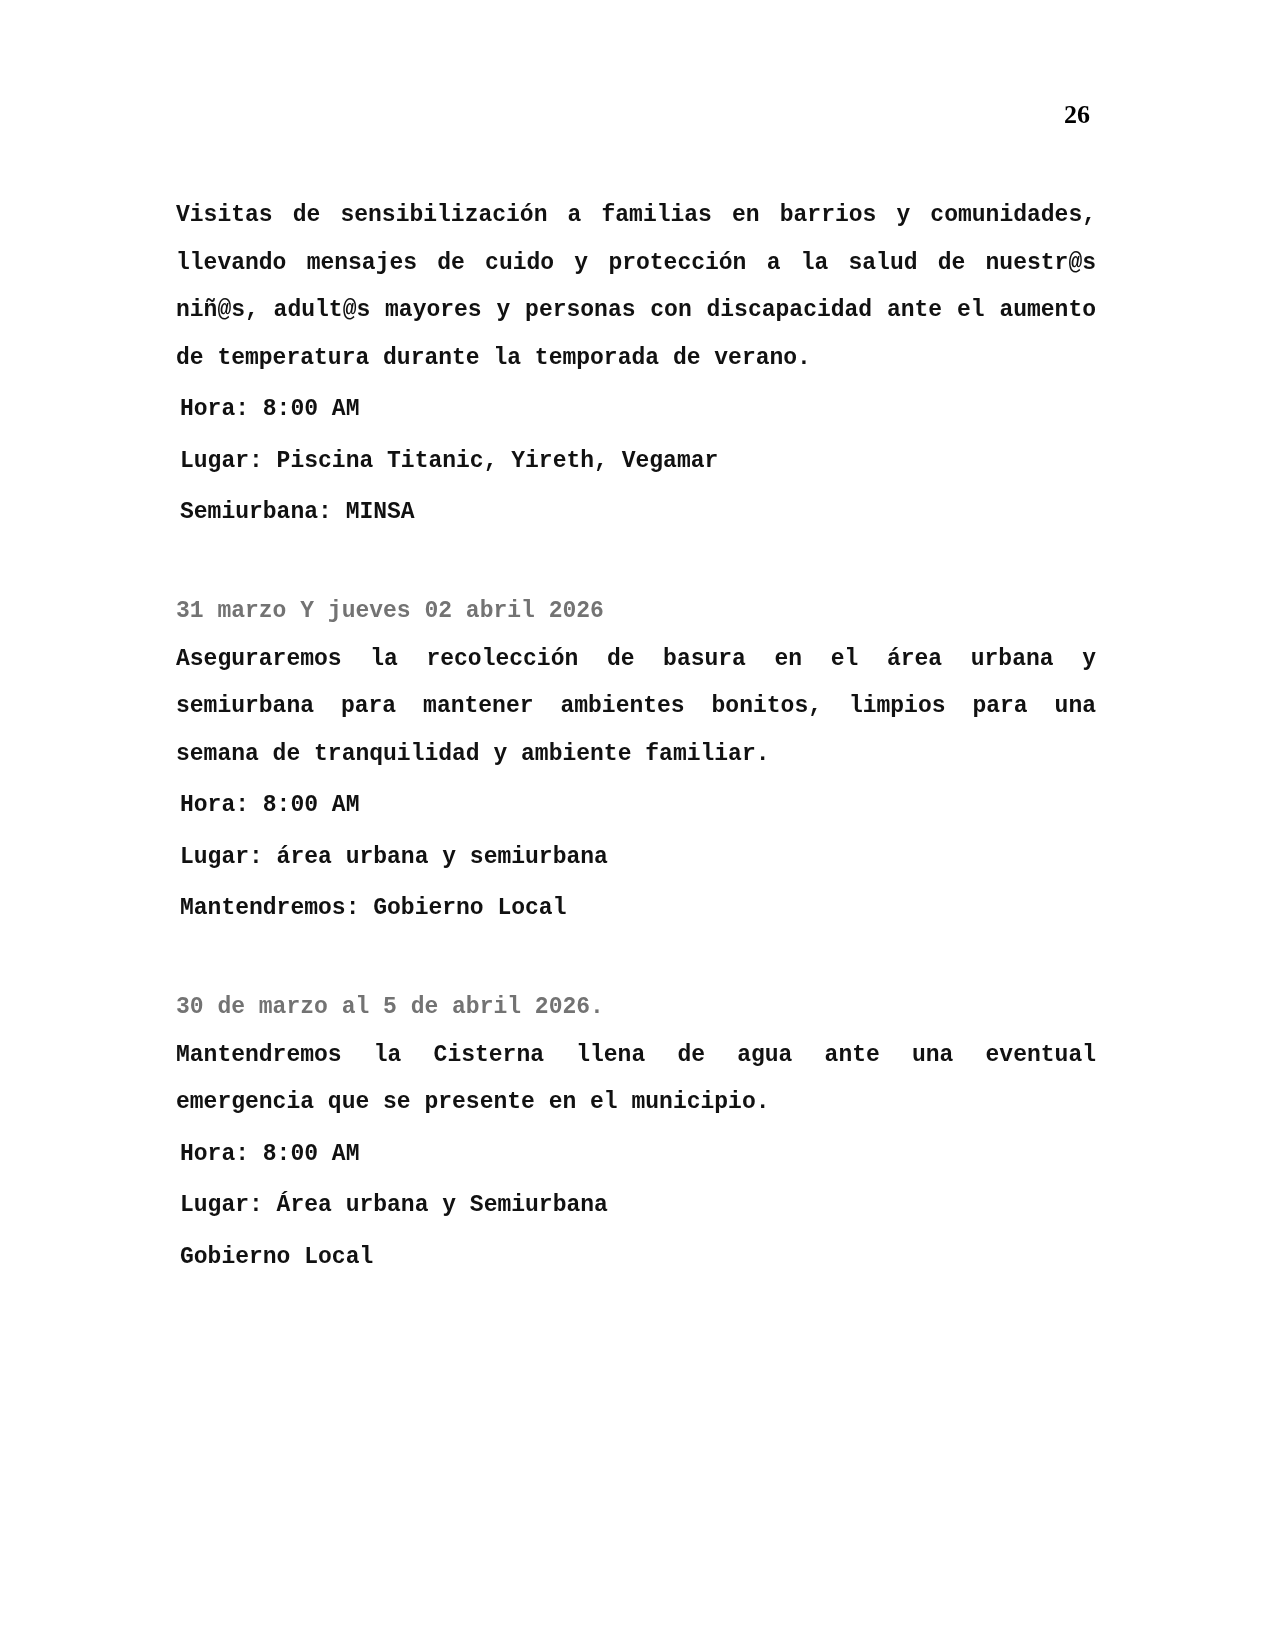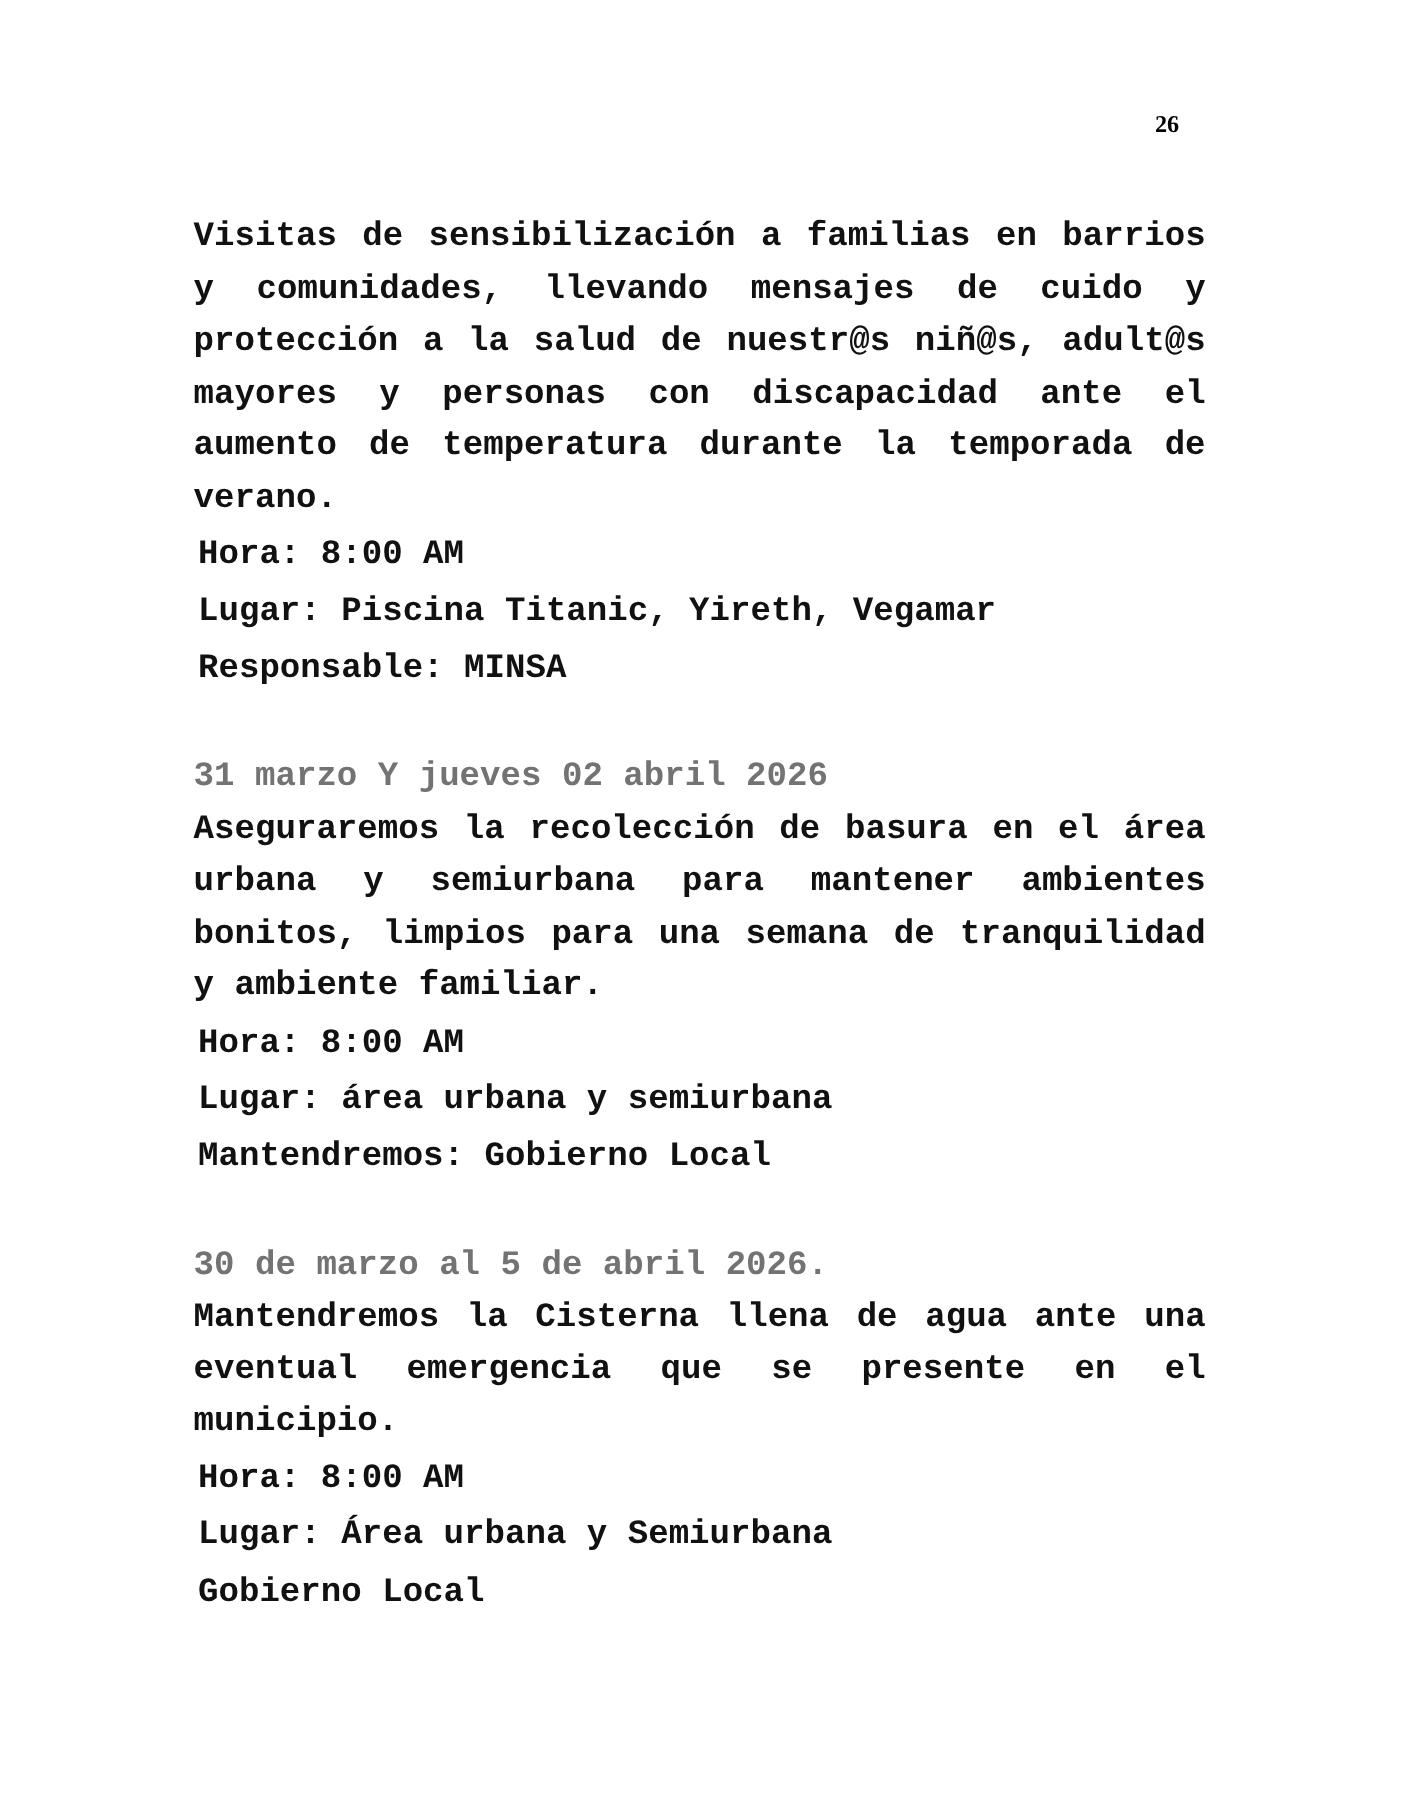--- a/index.html
+++ b/index.html
@@ -1,41 +1,41 @@
 <!DOCTYPE html>
 <html><head>
 <meta charset="utf-8">
 <style>
   html, body { margin: 0; padding: 0; background: #ffffff; }
   body { width: 1275px; height: 1650px; position: relative; overflow: hidden; }
   .page-number {
-    position: absolute; top: 100px; left: 1050px; width: 40px; text-align: left;
-    font-family: "Liberation Serif", serif; font-weight: bold; font-size: 22px; color: #000;
+    position: absolute; top: 100px; left: 1050px; width: 40px; text-align: right;
+    font-family: "Liberation Serif", serif; font-weight: bold; font-size: 26px; color: #000;
   }
   .content {
     position: absolute; left: 176px; top: 192px; width: 920px;
-    font-family: "Liberation Mono", monospace; font-weight: bold; font-size: 31px;
+    font-family: "Liberation Mono", monospace; font-weight: bold; font-size: 23px;
     line-height: 47.5px; color: #111;
   }
   .para { text-align: justify; text-align-last: left; margin: 0; }
   .line { margin: 4px; white-space: nowrap; }
   .date { color: #737373; margin: 0; white-space: nowrap; }
   .gap { height: 47.5px; }
 </style>
 </head>
 <body>
 
 <div class="page-number">26</div>
 
 <div class="content">
   <section>
     <p class="para">Visitas de sensibilización a familias en barrios y comunidades, llevando mensajes de cuido y protección a la salud de nuestr@s niñ@s, adult@s mayores y personas con discapacidad ante el aumento de temperatura durante la temporada de verano.</p>
     <p class="line">Hora: 8:00 AM</p>
     <p class="line">Lugar: Piscina Titanic, Yireth, Vegamar</p>
-    <p class="line">Responsable: MINSA</p>
+    <p class="line">Semiurbana: MINSA</p>
   </section>
   <div class="gap"></div>
   <section>
     <p class="date">31 marzo Y jueves 02 abril 2026</p>
     <p class="para">Aseguraremos la recolección de basura en el área urbana y semiurbana para mantener ambientes bonitos, limpios para una semana de tranquilidad y ambiente familiar.</p>
     <p class="line">Hora: 8:00 AM</p>
     <p class="line">Lugar: área urbana y semiurbana</p>
     <p class="line">Mantendremos: Gobierno Local</p>
   </section>
   <div class="gap"></div>

